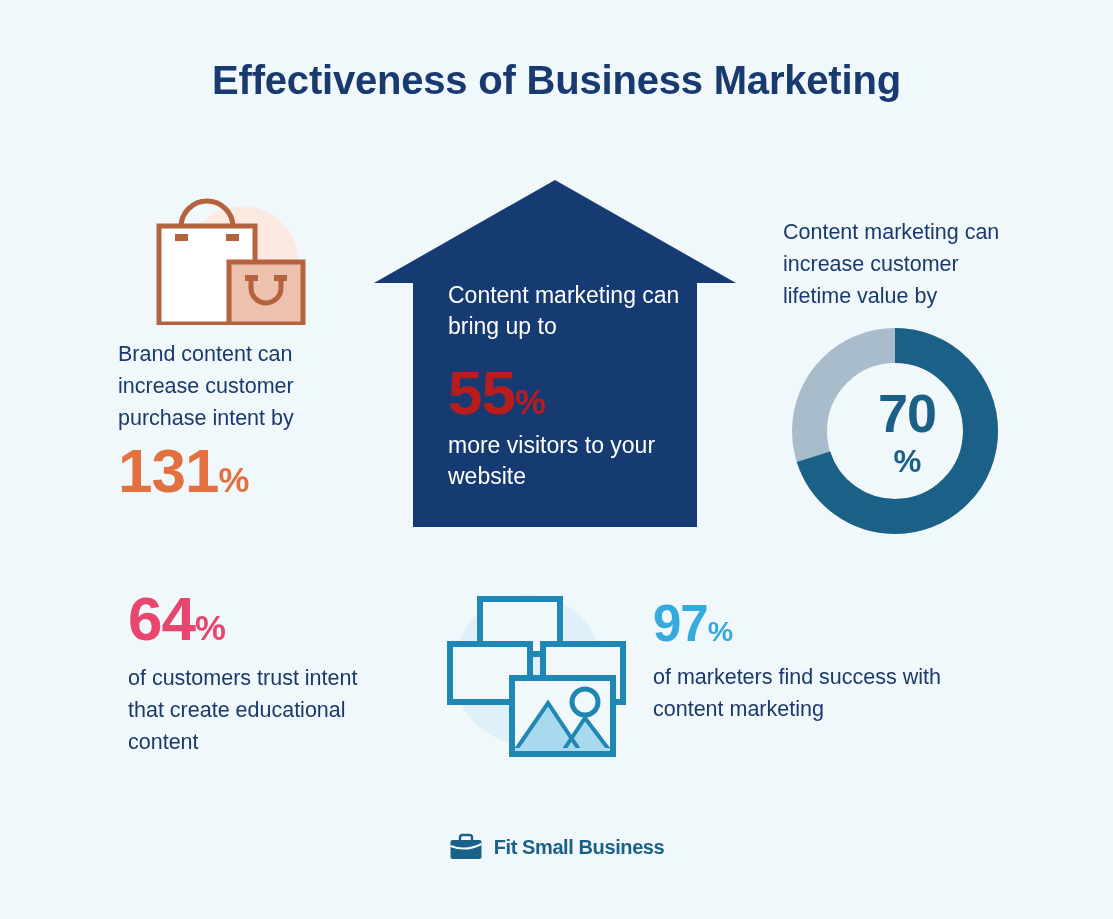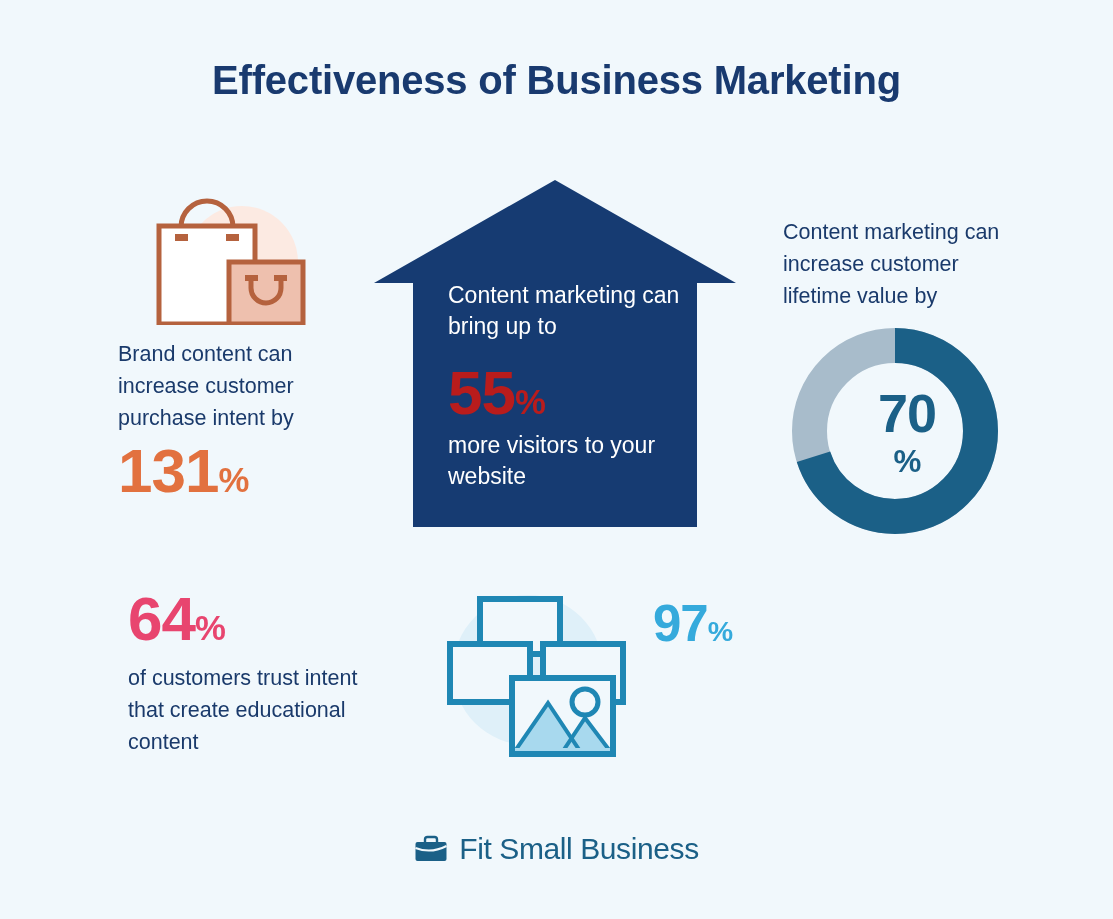--- a/index.html
+++ b/index.html
@@ -190,22 +190,22 @@
     left: 0;
     top: 832px;
     width: 1113px;
     display: flex;
     align-items: center;
     justify-content: center;
     gap: 11px;
   }
   #footer-logo-text {
     color: #1b6087;
-    font-size: 30px;
-    font-weight: normal;
+    font-size: 20px;
+    font-weight: bold;
     letter-spacing: -0.4px;
     text-align: right;
   }
 </style>
 </head>
 <body>
 
 <div id="infographic">
 
   <div class="title">Effectiveness of Business Marketing</div>
@@ -286,20 +286,21 @@
         <polyline points="85,173 118,125 150,173" fill="none" stroke="#1f87b4" stroke-width="4"></polyline>
         <polyline points="133,173 155,140 180,173" fill="none" stroke="#1f87b4" stroke-width="4"></polyline>
         <rect x="85" y="170" width="95" height="6" fill="#a8d9ee"></rect>
       </g>
       <circle cx="155" cy="124" r="13" fill="#f1f8fc" stroke="#1f87b4" stroke-width="5"></circle>
     </svg>
   </div>
 
   <div id="panel-97">
     <div class="big-stat" id="stat-97"><span>97</span><span class="pct">%</span></div>
+    <div class="body-text">of marketers find success with content marketing</div>
   </div>
 
   <div id="footer-logo">
     <svg width="34" height="30" viewBox="0 0 34 30" aria-hidden="true">
       <path d="M11 8 L11 5.5 A2.5 2.5 0 0 1 13.5 3 L20.5 3 A2.5 2.5 0 0 1 23 5.5 L23 8" fill="none" stroke="#1b6087" stroke-width="2.4"></path>
       <rect x="1.5" y="8" width="31" height="19" rx="2" fill="#1b6087"></rect>
       <path d="M1.5 14 Q17 20 32.5 12" fill="none" stroke="#f1f8fc" stroke-width="2"></path>
     </svg>
     <div id="footer-logo-text">Fit Small Business</div>
   </div>

